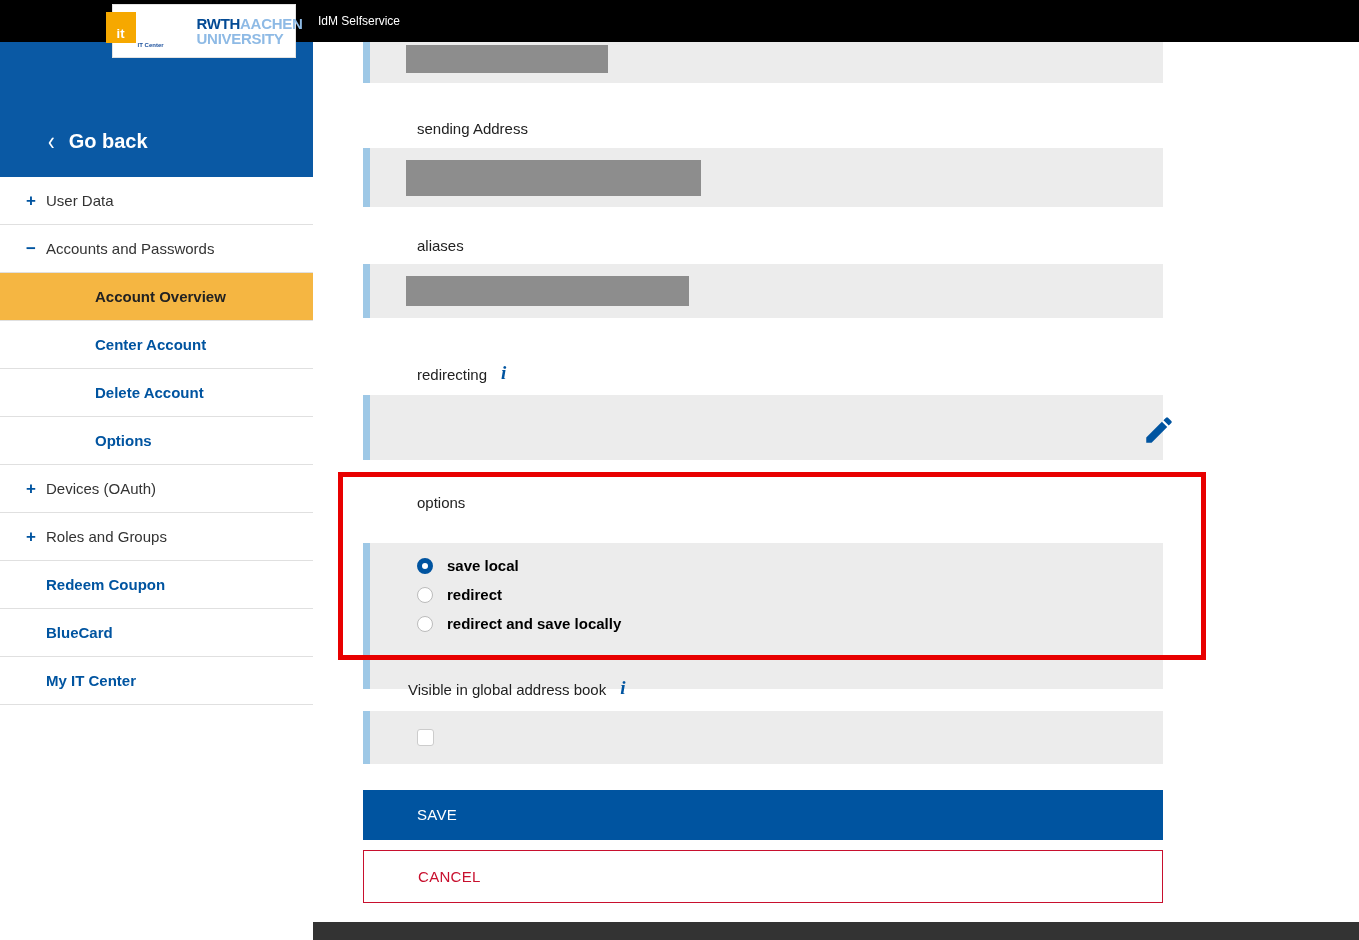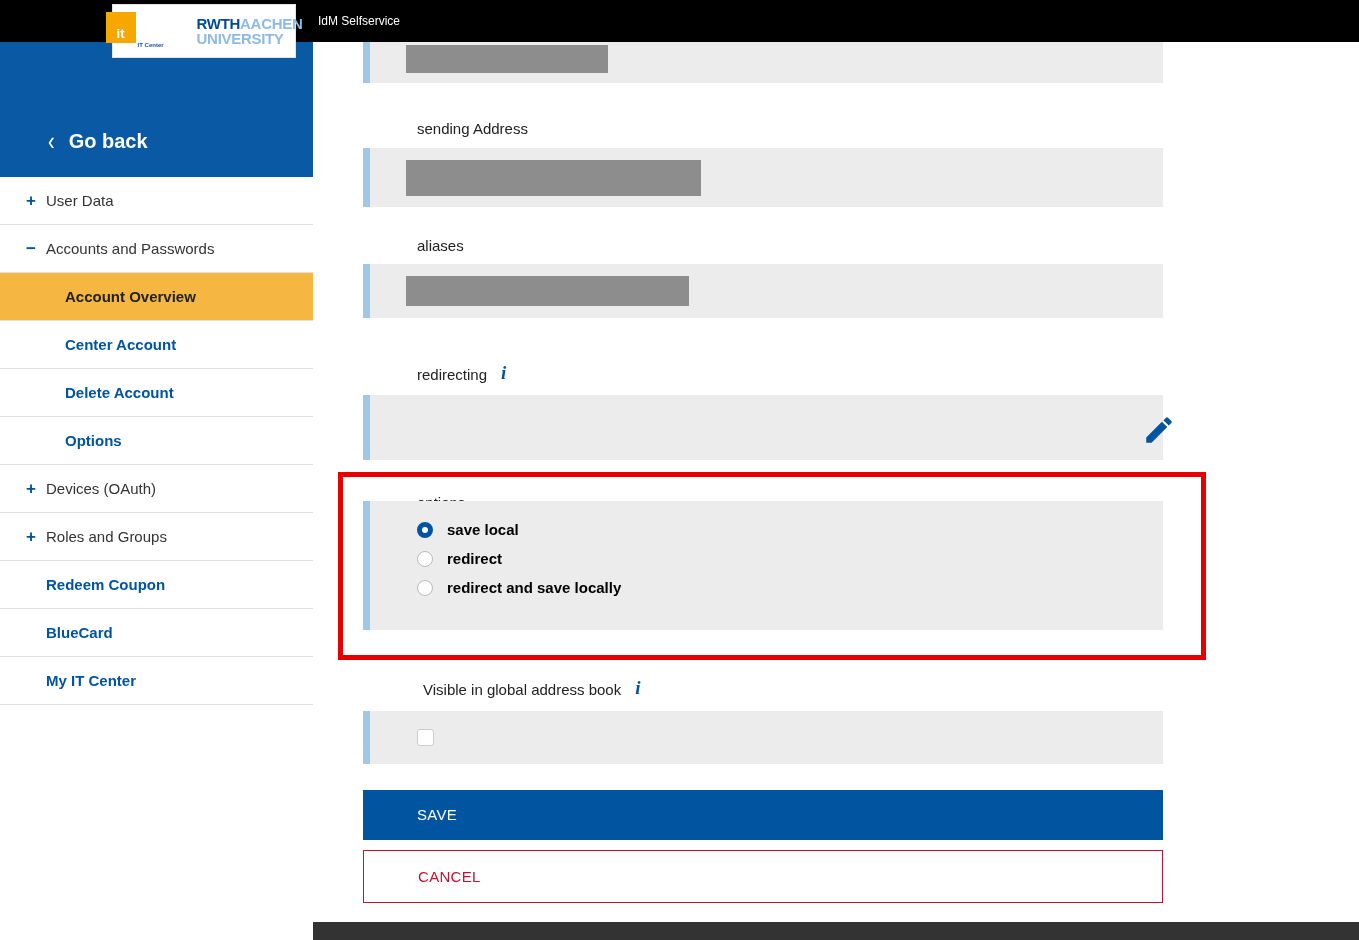--- a/index.html
+++ b/index.html
@@ -32,21 +32,21 @@
   .sidebar{ position:absolute; left:0; top:42px; width:313px; height:898px; background:#fff;
     box-shadow:3px 0 6px rgba(0,0,0,0.10); }
   .sidebar-head{ position:absolute; left:0; top:0; width:313px; height:135px; background:#0a59a4; }
   .go-back{ position:absolute; left:48px; bottom:24px; color:#fff; font-size:20px; font-weight:bold; cursor:pointer; display:flex; align-items:center; gap:14px;}
   .chev{ font-size:20px; font-weight:normal; transform:scaleY(1.3); display:inline-block; }
   .nav{ position:absolute; left:0; top:135px; width:313px; }
   .nav-row{ position:relative; height:48px; border-bottom:1px solid #e0e0e0; background:#fff;
     display:flex; align-items:center; font-size:15px; color:#333; cursor:pointer;}
   .nav-row .tog{ position:absolute; left:24px; color:#0054a0; font-weight:bold; font-size:17px; width:14px; text-align:center;}
   .lab-top{ padding-left:46px; }
-  .lab-sub{ padding-left:65px; }
+  .lab-sub{ padding-left:95px; }
   .nav-row.active{ background:#f5b642; }
   .nav-row.active .lab-sub{ font-weight:bold; color:#222; }
   .nav-row.blue-link .lab-sub, .nav-row.blue-link .lab-top{ font-weight:bold; color:#0054a0; }
   
   .main{ position:absolute; left:313px; top:42px; width:1046px; height:880px; background:#fff; }
   .field{ position:absolute; left:50px; width:800px; background:#ececec; border-left:7px solid #9ec8e6; }
   .redact{ position:absolute; background:#8d8d8d; }
   .flabel{ position:absolute; font-size:15px; color:#222; display:flex; align-items:flex-start; gap:14px;}
   .info-i{ font-family:"Liberation Serif", serif; font-style:italic; font-weight:bold;
     color:#0054a0; font-size:19px; line-height:14px; cursor:pointer; }
@@ -165,36 +165,36 @@
       <div class="pencil">
         <svg viewBox="0 0 24 24">
             <path d="M3 17.25V21h3.75L17.81 9.94l-3.75-3.75L3 17.25zM20.71 7.04c.39-.39.39-1.02 0-1.41l-2.34-2.34a.996.996 0 0 0-1.41 0l-1.83 1.83 3.75 3.75 1.83-1.83z"></path>
           </svg>
       </div>
     </div>
 
     <div class="flabel" style="left:104px; top:452px;">
       <span>options</span>
     </div>
-    <div class="field" style="top:459px; height:129px; padding-top:14px;">
+    <div class="field" style="top:501px; height:146px; padding-top:8px;">
       <div class="radio-row">
         <span class="radio sel"></span>
         <span class="radio-label">save local</span>
       </div>
       <div class="radio-row">
         <span class="radio"></span>
         <span class="radio-label">redirect</span>
       </div>
       <div class="radio-row">
         <span class="radio"></span>
         <span class="radio-label">redirect and save locally</span>
       </div>
     </div>
 
-    <div class="flabel" style="left:110px; top:639px;">
+    <div class="flabel" style="left:95px; top:639px;">
       <span>Visible in global address book</span>
       <span class="info-i">i</span>
     </div>
     <div class="field" style="top:669px; height:53px;">
       <div class="checkbox"></div>
     </div>
 
     <div class="btn-save">SAVE</div>
     <div class="btn-cancel">CANCEL</div>
   </div>

